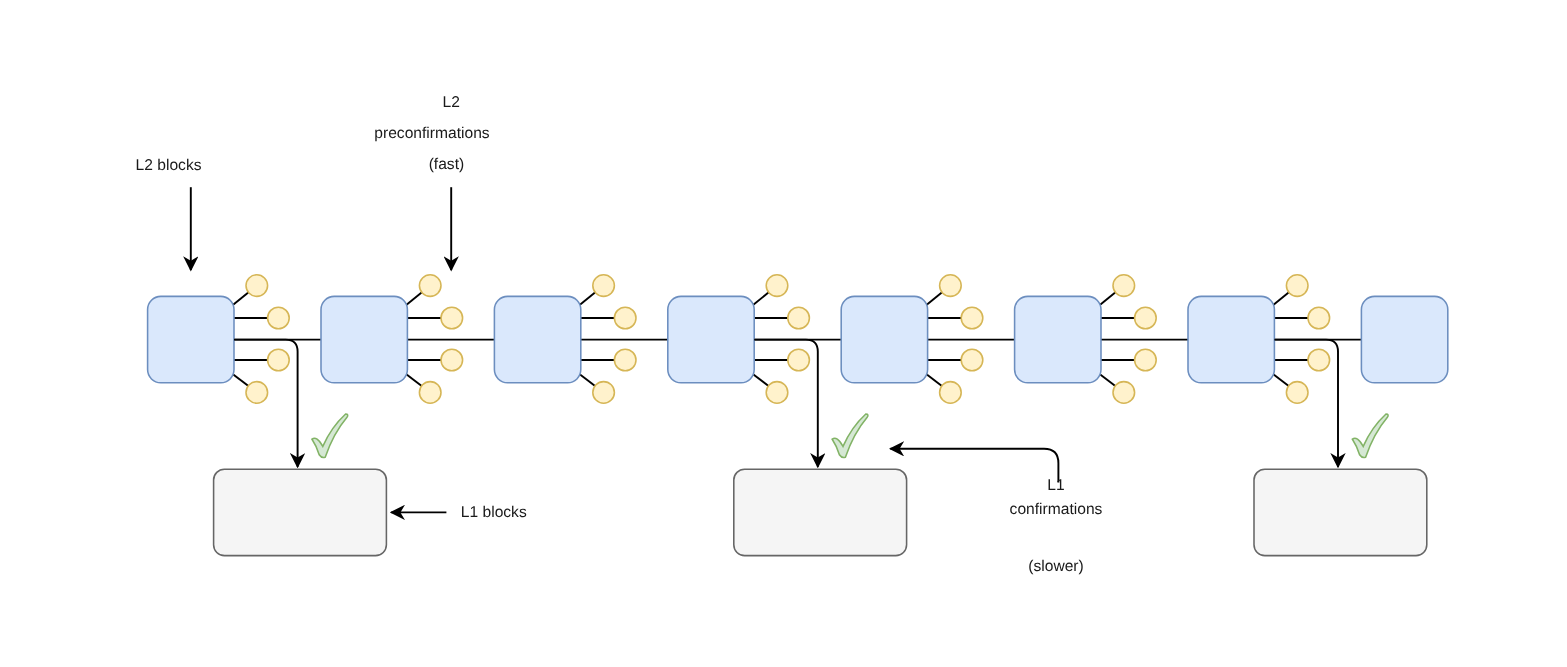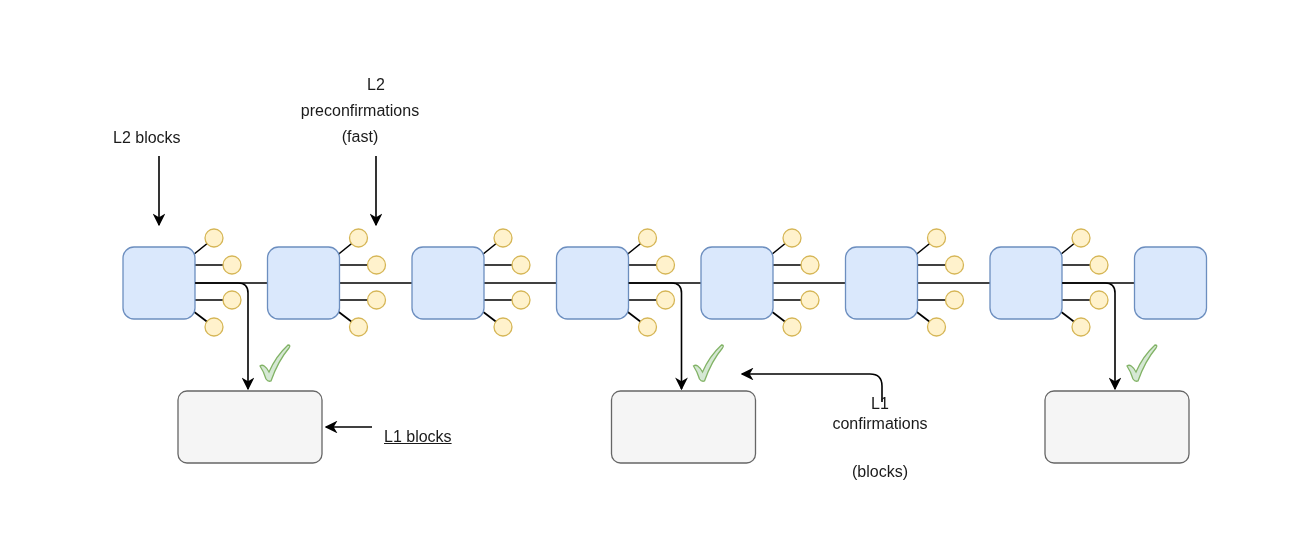--- a/index.html
+++ b/index.html
@@ -1,18 +1,18 @@
 <!DOCTYPE html>
 <html><head>
 <meta charset="utf-8">
 <style>
   html, body { margin:0; padding:0; background:#ffffff; }
   body { width:1306px; height:556px; position:relative; overflow:hidden; font-family:"Liberation Sans", sans-serif; }
   svg { position:absolute; left:0; top:0; }
-  .lbl { position:absolute; font-size:16px; color:#1a1a1a; text-align:center; line-height:24px; white-space:nowrap; }
+  .lbl { position:absolute; font-size:13px; color:#1a1a1a; text-align:center; line-height:24px; white-space:nowrap; }
 </style>
 </head>
 <body>
 
 <svg id="diagram" width="1306" height="556">
   <defs>
     <marker id="arrow" viewBox="0 0 10 10" refX="9" refY="5" markerWidth="8" markerHeight="8" orient="auto-start-reverse">
       <path d="M0,0 L10,5 L0,10 L3,5 z" fill="#000"></path>
     </marker>
   </defs>
@@ -122,17 +122,17 @@
     <line x1="159" y1="156" x2="159" y2="225" stroke="#000" stroke-width="1.6" marker-end="url(#arrow)"></line>
     <line x1="376" y1="156" x2="376" y2="225" stroke="#000" stroke-width="1.6" marker-end="url(#arrow)"></line>
     <line x1="372" y1="427" x2="326" y2="427" stroke="#000" stroke-width="1.6" marker-end="url(#arrow)"></line>
     <path d="M882,402 L882,386 Q882,374 870,374 L742,374" fill="none" stroke="#000" stroke-width="1.6" marker-end="url(#arrow)"></path>
   </g>
 </svg>
 
 <div class="lbl" style="left:113px; top:126px;">L2 blocks</div>
 <div class="lbl" style="left:296px; top:73px; width:160px;">L2</div>
 <div class="lbl" style="left:280px; top:99px; width:160px;">preconfirmations</div>
-<div class="lbl" style="left:280px; top:125px; width:160px;">(fast)</div>
-<div class="lbl" style="left:384px; top:425px;text-decoration:underline;">L1 blocks</div>
+<div class="lbl" style="left:292px; top:125px; width:160px;">(fast)</div>
+<div class="lbl" style="left:384px; top:415px;">L1 blocks</div>
 <div class="lbl" style="left:800px; top:392px; width:160px;">L1</div>
 <div class="lbl" style="left:800px; top:412px; width:160px;">confirmations</div>
-<div class="lbl" style="left:800px; top:460px; width:160px;">(blocks)</div>
+<div class="lbl" style="left:800px; top:460px; width:160px;">(slower)</div>
 
 </body></html>

